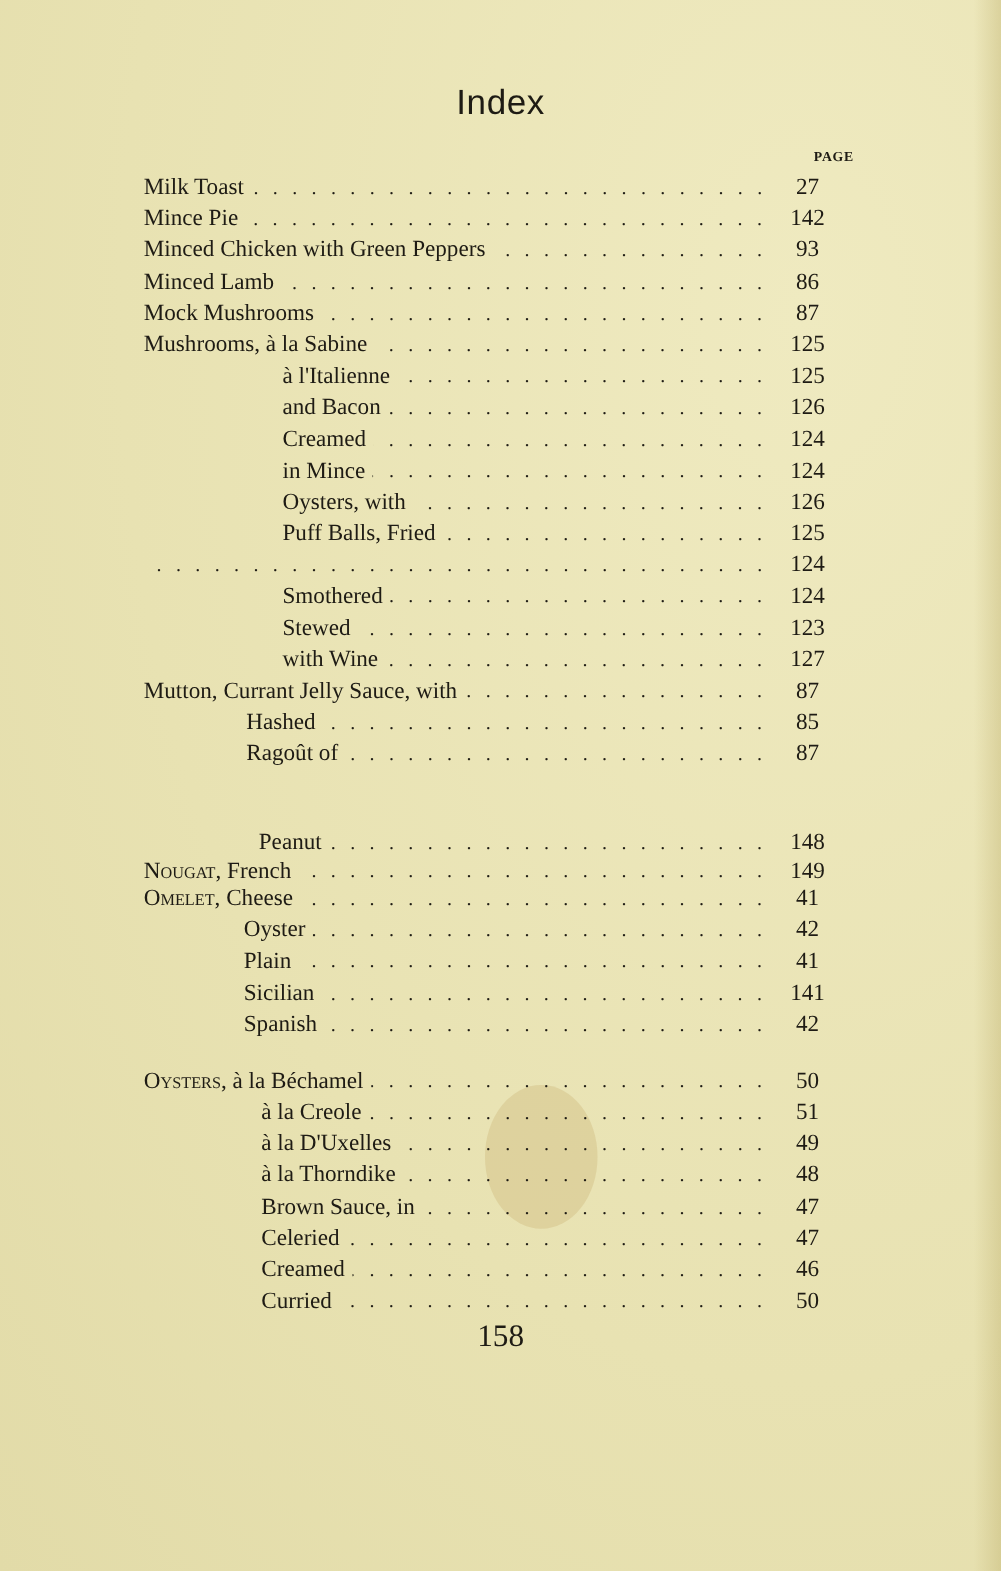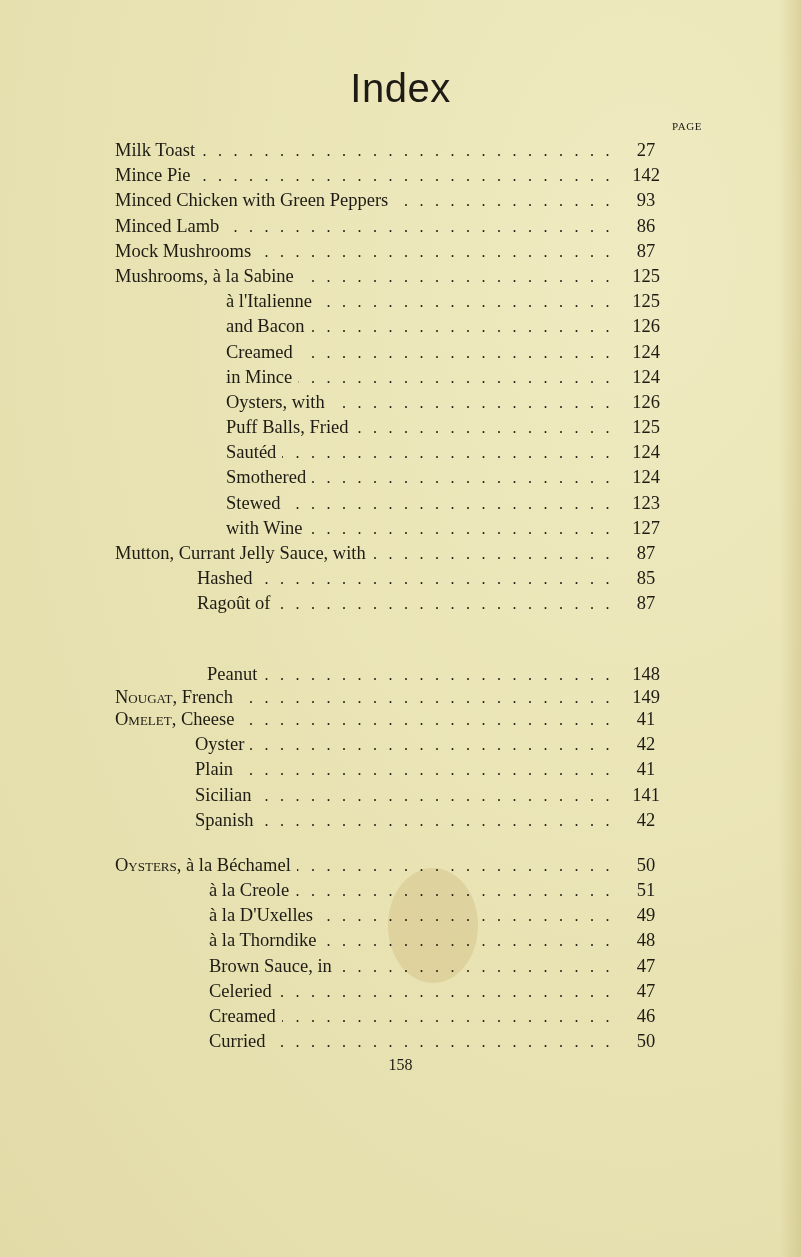--- a/index.html
+++ b/index.html
@@ -14,42 +14,42 @@
   .right-edge {
     position: absolute; right: 0; top: 0; width: 22px; height: 1257px;
     background: linear-gradient(to right, rgba(0,0,0,0) 0%, rgba(185,170,100,0.35) 100%);
   }
   .stain {
     position: absolute; left: 388px; top: 868px; width: 90px; height: 115px;
     border-radius: 50%; background: rgba(190,160,90,0.25);
   }
   h1.title {
     position: absolute; left: 0; width: 801px; top: 66px; margin: 0;
-    text-align: center; font-weight: normal; font-size: 40px;
+    text-align: center; font-weight: normal; font-size: 28px;
     font-family: "Liberation Sans", "DejaVu Sans", sans-serif; letter-spacing: 0.5px;
   }
   .page-label {
-    position: absolute; left: 672px; top: 120px; font-size: 11px; font-weight: normal;
+    position: absolute; left: 651px; top: 120px; font-size: 11px; font-weight: bold;
     letter-spacing: 0.6px;
   }
   .entries { position: absolute; left: 115px; top: 138px; width: 550px; }
   .row {
     display: flex; align-items: baseline; height: 25.2px; font-size: 18.5px; line-height: 25.2px;
   }
   .row .lbl { white-space: nowrap; }
   .row .dots {
     flex: 1; overflow: hidden; white-space: nowrap; margin: 0 6px 0 6px;
     letter-spacing: 11.5px; font-size: 16px; text-align: right; direction: rtl;
   }
   .row .pg { width: 38px; text-align: center; white-space: nowrap; }
   .gap { height: 20px; }
   .sc { font-variant: small-caps; }
   .folio {
     position: absolute; left: 0; width: 801px; text-align: center; top: 1056px;
-    font-size: 16px;
+    font-size: 25px;
   }
 </style>
 </head>
 <body>
 
 <div class="right-edge"></div>
 <div class="stain"></div>
 
 <h1 class="title">Index</h1>
 <div class="page-label">PAGE</div>
@@ -109,21 +109,20 @@
       <span class="lbl" style="padding-left: 111px;">Oysters, with</span>
       <span class="dots">............................................................</span>
       <span class="pg">126</span>
     </div>
     <div class="row">
       <span class="lbl" style="padding-left: 111px;">Puff Balls, Fried</span>
       <span class="dots">............................................................</span>
       <span class="pg">125</span>
     </div>
     <div class="row">
-      <span class="lbl" style="padding-left: 111px;">Sautéd</span>
       <span class="dots">............................................................</span>
       <span class="pg">124</span>
     </div>
     <div class="row">
       <span class="lbl" style="padding-left: 111px;">Smothered</span>
       <span class="dots">............................................................</span>
       <span class="pg">124</span>
     </div>
     <div class="row">
       <span class="lbl" style="padding-left: 111px;">Stewed</span>

